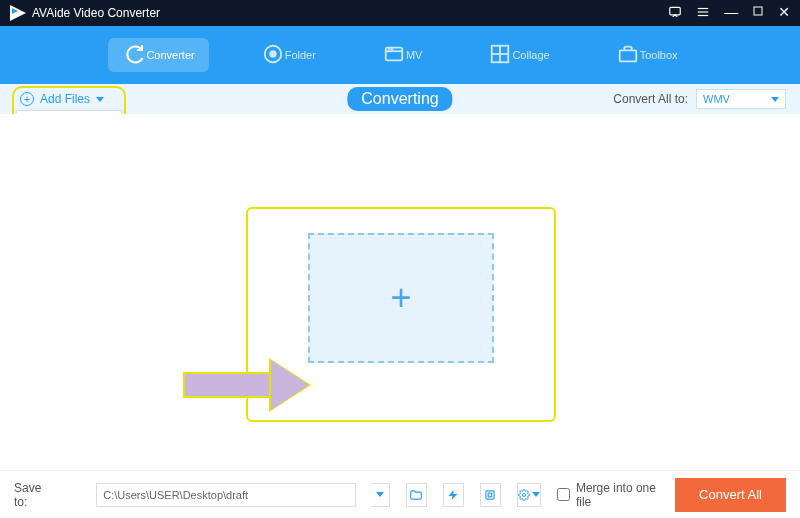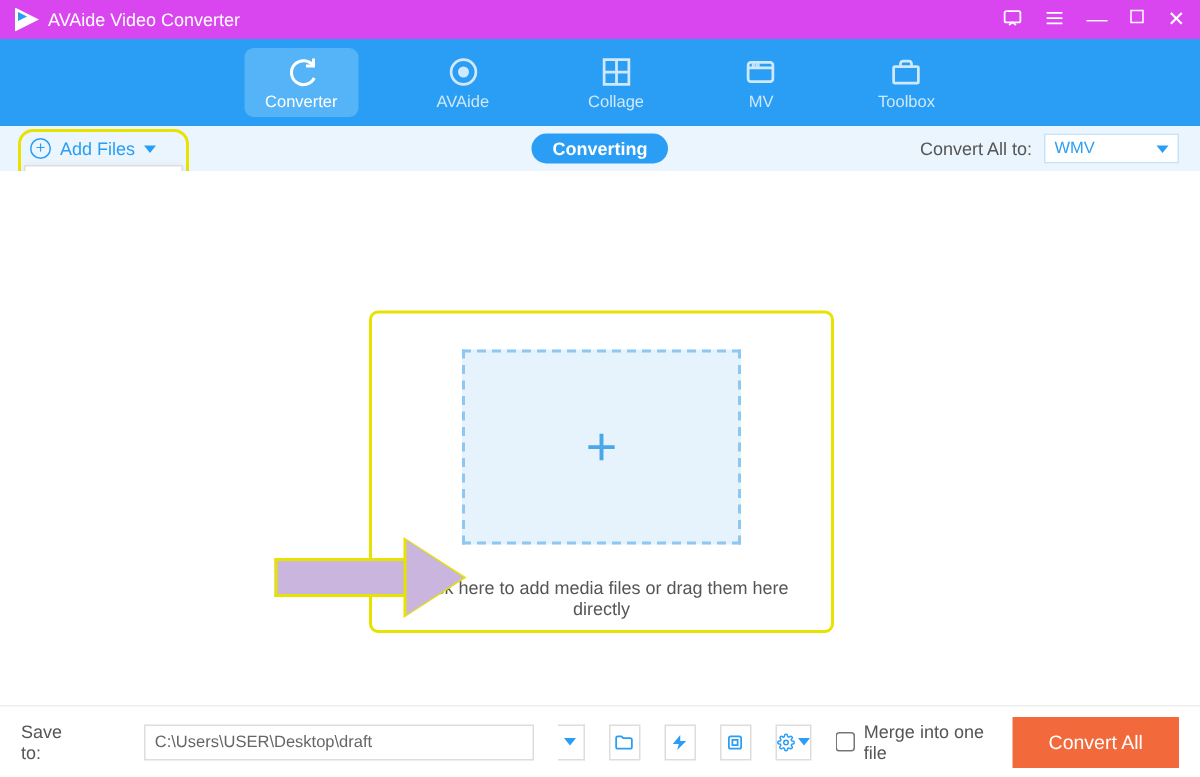--- a/index.html
+++ b/index.html
@@ -1,41 +1,41 @@
 <!DOCTYPE html>
 <html><head>
 <meta charset="utf-8">
 <style>
   * { box-sizing: border-box; margin: 0; padding: 0; font-family: Arial, sans-serif; }
   body { width: 800px; height: 518px; background: #fff; overflow: hidden; position: relative; }
 
-  .titlebar { height: 26px; background: #d946ef; display: flex; align-items: center; padding: 0 10px; color: #fff; font-size: 12px; }
+  .titlebar { height: 26px; background: #0f172a; display: flex; align-items: center; padding: 0 10px; color: #fff; font-size: 12px; }
   .titlebar .logo { width: 16px; height: 16px; background: #fff; clip-path: polygon(0 0, 100% 50%, 0 100%); margin-right: 6px; position: relative; }
   .titlebar .logo::after { content:""; position:absolute; left:2px; top:3px; width:6px; height:6px; background:#2a9df4; clip-path: polygon(0 0,100% 50%,0 100%); }
   .titlebar .title { flex: 1; }
   .titlebar .win-controls { display: flex; gap: 14px; }
   .titlebar .win-controls span { cursor: pointer; font-size: 14px; line-height: 14px; }
 
   .toolbar { height: 58px; background: #2a9df4; display: flex; justify-content: center; align-items: center; gap: 38px; }
-  .tool-item { display: flex; flex-direction: column; align-items: center; color: #cfe9fb; font-size: 11px; padding: 4px 14px; cursor: pointer; border-radius: 6px; }
+  .tool-item { display: flex; flex-direction: row; align-items: center; color: #cfe9fb; font-size: 11px; padding: 4px 14px; cursor: pointer; border-radius: 6px; }
   .tool-item.active { background: #55b3f7; color: #fff; }
   .tool-icon { width: 24px; height: 24px; margin-bottom: 2px; display:flex; align-items:center; justify-content:center; }
 
   .subbar { height: 30px; background: #eaf5fe; display: flex; align-items: center; padding: 0 14px; position: relative; }
   .add-files-btn { display: flex; align-items: center; color: #2a9df4; font-size: 12px; gap: 6px; cursor: pointer; padding: 4px 6px; }
   .add-plus { width: 14px; height: 14px; border: 1.5px solid #2a9df4; border-radius: 50%; display:flex; align-items:center; justify-content:center; font-size:11px; line-height:1; }
   .tri-down { width:0; height:0; border-left:4px solid transparent; border-right:4px solid transparent; border-top:5px solid #2a9df4; }
 
   .highlight-add { position: absolute; left: 12px; top: 86px; width: 114px; height: 68px; border: 2px solid #e8e200; border-radius: 10px; pointer-events: none; }
 
   .dropdown { position: absolute; left: 16px; top: 110px; width: 106px; background: #fff; border: 1px solid #ddd; box-shadow: 0 2px 6px rgba(0,0,0,0.1); }
   .dropdown div { padding: 6px 10px; font-size: 12px; color: #444; cursor: pointer; }
 
   .tabs { position: absolute; left: 50%; transform: translateX(-50%); display: flex; gap: 16px; align-items: center; }
-  .tab { font-size: 12px; color: #2a9df4; padding: 3px 14px; border-radius: 10px; cursor: pointer; font-weight: bold; }
+  .tab { font-size: 16px; color: #2a9df4; padding: 3px 14px; border-radius: 10px; cursor: pointer; }
   .tab.active { background: #2a9df4; color: #fff; }
 
   .convert-to { position: absolute; right: 14px; display: flex; align-items: center; gap: 8px; font-size: 12px; color: #555; }
   .convert-select { width: 90px; height: 20px; border: 1px solid #c7e3f9; background: #fff; display: flex; align-items: center; justify-content: space-between; padding: 0 6px; color: #2a9df4; font-size: 11px; cursor: pointer; }
 
   .main { position: relative; height: 370px; background: #fff; }
   .dropzone-wrap { position: absolute; left: 246px; top: 93px; width: 310px; height: 215px; border: 2px solid #e8e200; border-radius: 6px; padding: 14px; }
   .dropzone { width: 186px; height: 130px; margin: 10px auto 0; border: 2px dashed #8ec7f2; background: #e6f3fd; display:flex; align-items:center; justify-content:center; cursor: pointer; }
   .big-plus { font-size: 36px; color: #4aa8e8; font-weight: 200; }
   .drop-text { text-align: center; font-size: 12px; color: #555; margin-top: 22px; }
@@ -93,42 +93,42 @@
     </div>
     <span>Converter</span>
   </div>
   <div class="tool-item">
     <div class="tool-icon">
       <svg width="22" height="22" viewBox="0 0 24 24" fill="none" stroke="#cfe9fb" stroke-width="2">
           <circle cx="12" cy="12" r="9"></circle>
           <circle cx="12" cy="12" r="3" fill="#cfe9fb"></circle>
         </svg>
     </div>
-    <span>AVAide</span>
-  </div>
-  <div class="tool-item">
-    <div class="tool-icon">
-      <svg width="22" height="22" viewBox="0 0 24 24" fill="none" stroke="#cfe9fb" stroke-width="2">
-          <rect x="3" y="3" width="18" height="18"></rect>
-          <line x1="12" y1="3" x2="12" y2="21"></line>
-          <line x1="3" y1="12" x2="21" y2="12"></line>
-        </svg>
-    </div>
-    <span>Collage</span>
+    <span>Folder</span>
   </div>
   <div class="tool-item">
     <div class="tool-icon">
       <svg width="22" height="22" viewBox="0 0 24 24" fill="none" stroke="#cfe9fb" stroke-width="2">
           <rect x="3" y="5" width="18" height="14" rx="2"></rect>
           <path d="M3 9h18"></path>
           <circle cx="7" cy="7" r="0.5" fill="#cfe9fb"></circle>
           <circle cx="10" cy="7" r="0.5" fill="#cfe9fb"></circle>
         </svg>
     </div>
     <span>MV</span>
+  </div>
+  <div class="tool-item">
+    <div class="tool-icon">
+      <svg width="22" height="22" viewBox="0 0 24 24" fill="none" stroke="#cfe9fb" stroke-width="2">
+          <rect x="3" y="3" width="18" height="18"></rect>
+          <line x1="12" y1="3" x2="12" y2="21"></line>
+          <line x1="3" y1="12" x2="21" y2="12"></line>
+        </svg>
+    </div>
+    <span>Collage</span>
   </div>
   <div class="tool-item">
     <div class="tool-icon">
       <svg width="22" height="22" viewBox="0 0 24 24" fill="none" stroke="#cfe9fb" stroke-width="2">
           <rect x="3" y="8" width="18" height="12" rx="1"></rect>
           <path d="M8 8V6a2 2 0 012-2h4a2 2 0 012 2v2"></path>
         </svg>
     </div>
     <span>Toolbox</span>
   </div>
@@ -159,21 +159,20 @@
 <div class="dropdown">
   <div>Add Files</div>
   <div>Add Folder</div>
 </div>
 
 <div class="main">
   <div class="dropzone-wrap">
     <div class="dropzone">
       <div class="big-plus">+</div>
     </div>
-    <div class="drop-text">Click here to add media files or drag them here directly</div>
   </div>
 
   <div class="arrow">
     <div class="shaft"></div>
     <div class="head-outline"></div>
     <div class="head"></div>
   </div>
 </div>
 
 <div class="footer">

